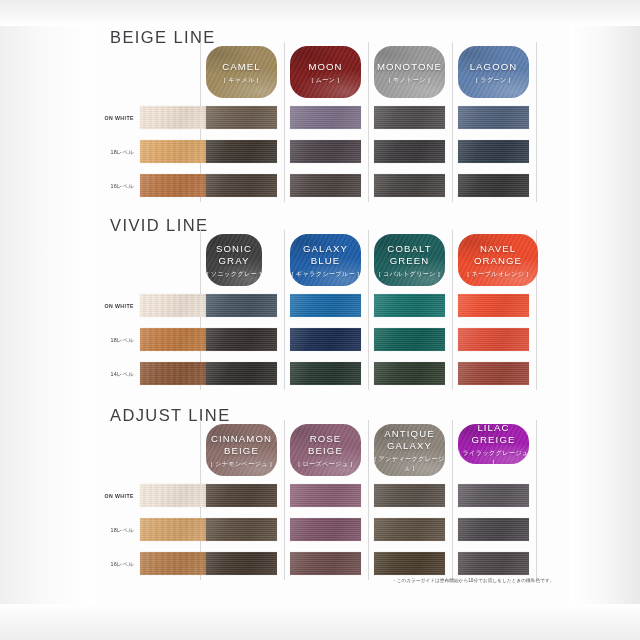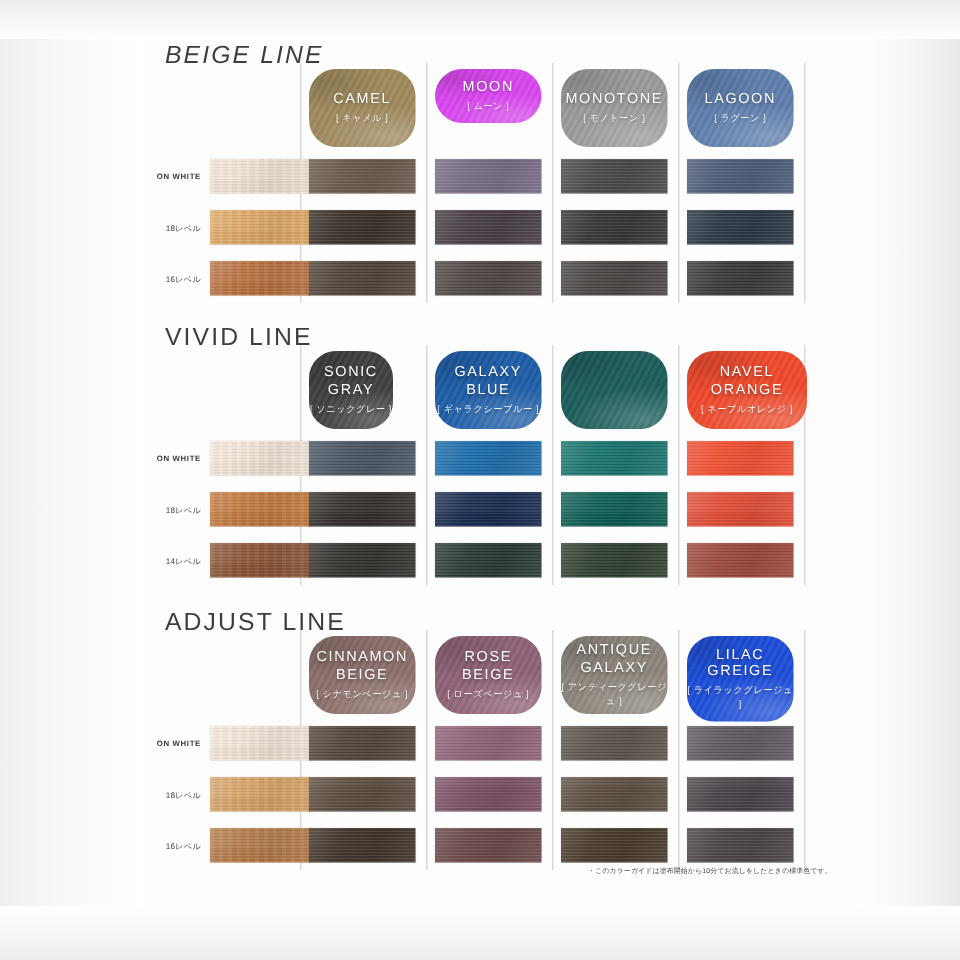--- a/index.html
+++ b/index.html
@@ -153,21 +153,21 @@
 <body>
 
 <div class="page">
   <div class="page-shade-left"></div>
   <div class="page-shade-right"></div>
   <div class="page-shade-top"></div>
   <div class="page-shade-bottom"></div>
 
   <div id="sections-root">
       <div class="section">
-        <div class="section-title" style="left: 110px; top: 28px; font-style: italic;">BEIGE LINE</div>
+        <div class="section-title" style="left: 110px; top: 28px;">BEIGE LINE</div>
         <div class="col-rule" style="left: 200px; top: 42px; height: 160px;"></div>
         <div class="col-rule" style="left: 284px; top: 42px; height: 160px;"></div>
         <div class="col-rule" style="left: 368px; top: 42px; height: 160px;"></div>
         <div class="col-rule" style="left: 452px; top: 42px; height: 160px;"></div>
         <div class="col-rule" style="left: 536px; top: 42px; height: 160px;"></div>
         <div class="row-label" style="left: 96px; width: 38px; top: 115px;">ON WHITE</div>
         <div class="row-label kana" style="left: 96px; width: 38px; top: 149px;">18レベル</div>
         <div class="row-label kana" style="left: 96px; width: 38px; top: 183px;">16レベル</div>
         <div class="swatch" style="left: 140px; width: 67px; height: 23px; top: 106px; background: rgb(242, 228, 214);">
           <div class="fibre v"></div>
@@ -193,21 +193,21 @@
           <div class="gloss"></div>
         </div>
         <div class="swatch" style="left: 206px; width: 71px; height: 23px; top: 140px; background: rgb(60, 51, 44);">
           <div class="fibre"></div>
           <div class="gloss"></div>
         </div>
         <div class="swatch" style="left: 206px; width: 71px; height: 23px; top: 174px; background: rgb(74, 63, 53);">
           <div class="fibre"></div>
           <div class="gloss"></div>
         </div>
-        <div class="header-tile" style="left: 290px; top: 46px; width: 71px; height: 36px; background: #d946ef;">
+        <div class="header-tile" style="left: 290px; top: 46px; width: 71px; height: 52px; background: #7f1d1d;">
           <div class="tex"></div>
           <div class="header-text">
             <div class="hname">MOON</div>
             <div class="hkana">[ ムーン ]</div>
           </div>
         </div>
         <div class="swatch" style="left: 290px; width: 71px; height: 23px; top: 106px; background: rgb(123, 111, 135);">
           <div class="fibre"></div>
           <div class="gloss"></div>
         </div>
@@ -315,20 +315,25 @@
         <div class="swatch" style="left: 290px; width: 71px; height: 23px; top: 328px; background: rgb(22, 41, 79);">
           <div class="fibre"></div>
           <div class="gloss"></div>
         </div>
         <div class="swatch" style="left: 290px; width: 71px; height: 23px; top: 362px; background: rgb(36, 52, 44);">
           <div class="fibre"></div>
           <div class="gloss"></div>
         </div>
         <div class="header-tile" style="left: 374px; top: 234px; width: 71px; height: 52px; background: rgb(28, 94, 92);">
           <div class="tex"></div>
+          <div class="header-text">
+            <div class="hname">COBALT
+GREEN</div>
+            <div class="hkana">[ コバルトグリーン ]</div>
+          </div>
         </div>
         <div class="swatch" style="left: 374px; width: 71px; height: 23px; top: 294px; background: rgb(19, 112, 106);">
           <div class="fibre"></div>
           <div class="gloss"></div>
         </div>
         <div class="swatch" style="left: 374px; width: 71px; height: 23px; top: 328px; background: rgb(12, 91, 82);">
           <div class="fibre"></div>
           <div class="gloss"></div>
         </div>
         <div class="swatch" style="left: 374px; width: 71px; height: 23px; top: 362px; background: rgb(44, 58, 44);">
@@ -431,21 +436,21 @@
           <div class="gloss"></div>
         </div>
         <div class="swatch" style="left: 374px; width: 71px; height: 23px; top: 518px; background: rgb(93, 79, 65);">
           <div class="fibre"></div>
           <div class="gloss"></div>
         </div>
         <div class="swatch" style="left: 374px; width: 71px; height: 23px; top: 552px; background: rgb(74, 60, 44);">
           <div class="fibre"></div>
           <div class="gloss"></div>
         </div>
-        <div class="header-tile" style="left: 458px; top: 424px; width: 71px; height: 57px; background: #1d4ed8;">
+        <div class="header-tile" style="left: 458px; top: 424px; width: 71px; height: 40px; background: #a21caf;">
           <div class="tex"></div>
           <div class="header-text">
             <div class="hname">LILAC
 GREIGE</div>
             <div class="hkana">[ ライラックグレージュ ]</div>
           </div>
         </div>
         <div class="swatch" style="left: 458px; width: 71px; height: 23px; top: 484px; background: rgb(91, 85, 92);">
           <div class="fibre"></div>
           <div class="gloss"></div>

